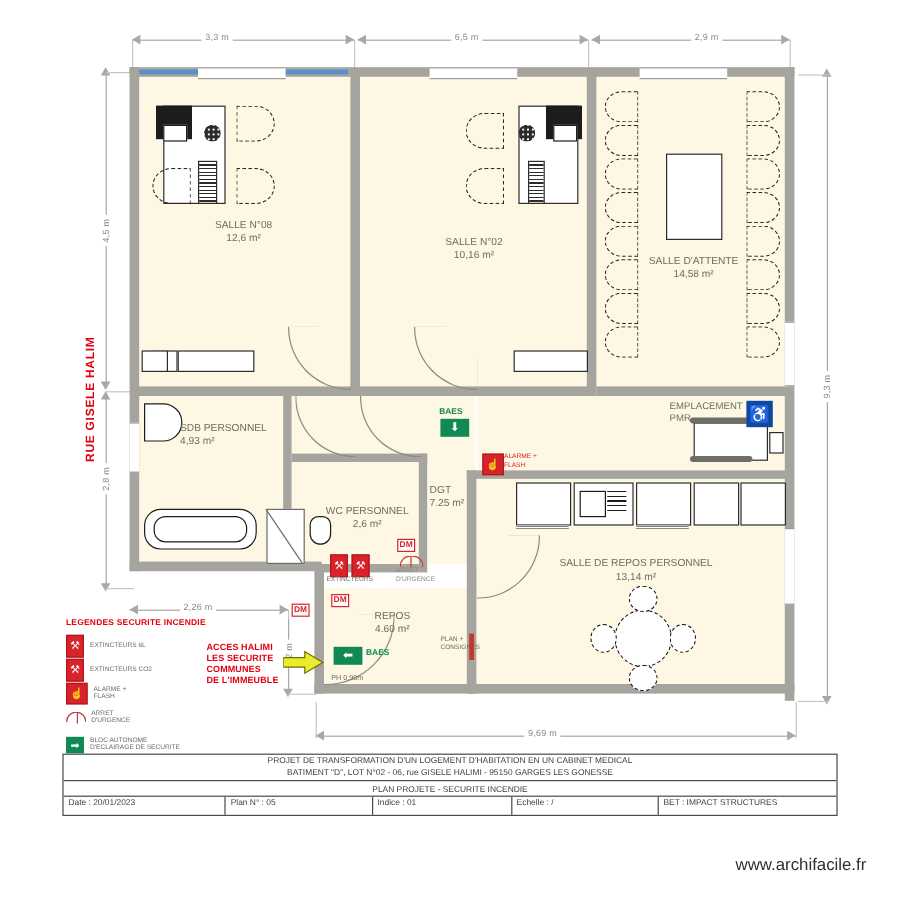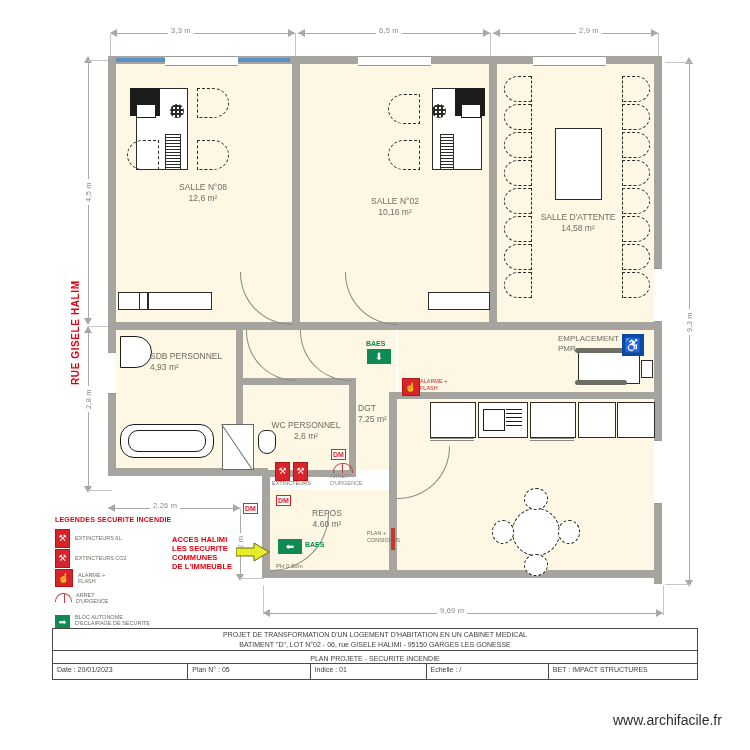--- a/index.html
+++ b/index.html
@@ -298,20 +298,24 @@
     <i>4,93 m²</i>
   </div>
   <div class="rl" style="left:259px;top:388px;width:94px;text-align:center;margin-top:32px;">
     <b>WC PERSONNEL</b>
     <i>2,6 m²</i>
   </div>
   <div class="rl" style="left:358px;top:403px;width:40px;text-align:left;">
     <b>DGT</b>
     <i>7.25 m²</i>
   </div>
+  <div class="rl" style="left:460px;top:464px;width:140px;">
+    <b>SALLE DE REPOS PERSONNEL</b>
+    <i>13,14 m²</i>
+  </div>
   <div class="rl" style="left:292px;top:508px;width:70px;">
     <b>REPOS</b>
     <i>4.60 m²</i>
   </div>
 
   <div class="greentxt" style="left:366px;top:340px;">BAES</div>
   <div class="sym" style="left:367px;top:349px;">
     <div class="baes">⬇</div>
   </div>
 

